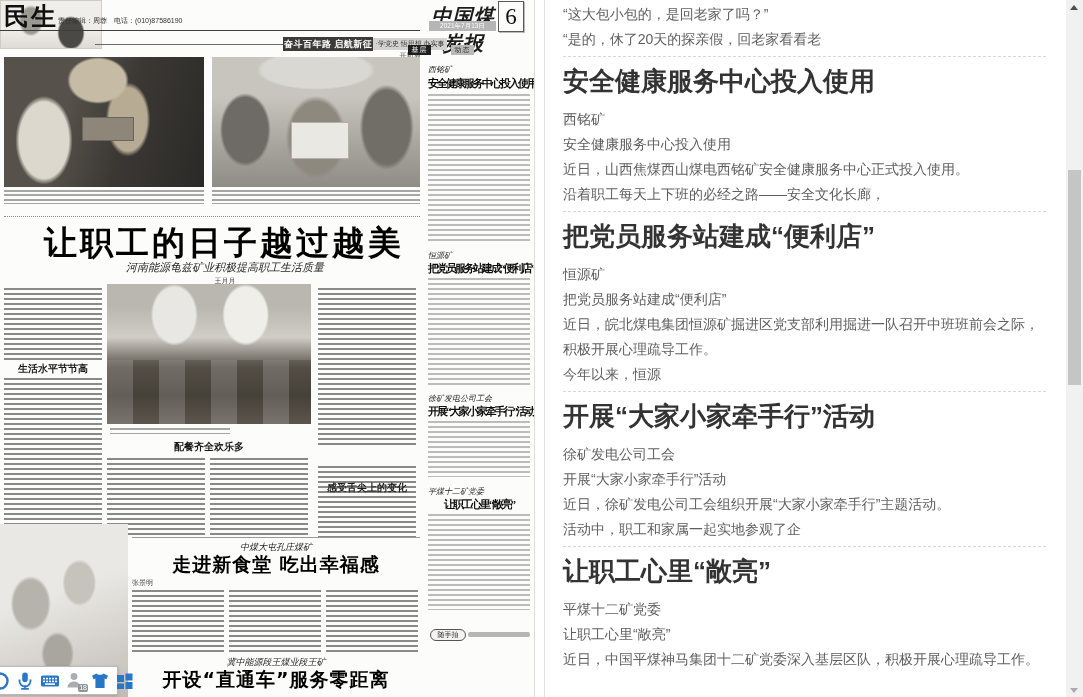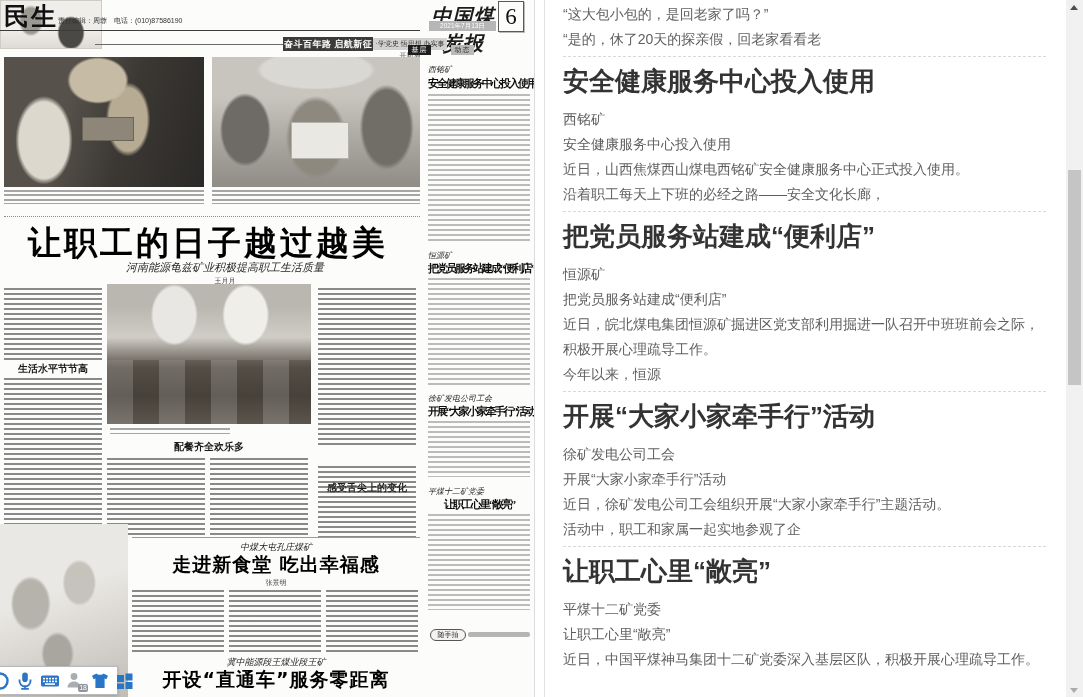--- a/index.html
+++ b/index.html
@@ -66,32 +66,32 @@
            linear-gradient(180deg, #f0eeea 0 60%, #dedbd6 100%); }
 
   
   .ft { position:absolute;
         background-image:repeating-linear-gradient(180deg, rgba(55,55,55,.58) 0 2px, transparent 2px 5px); }
   .ft.light { background-image:repeating-linear-gradient(180deg, rgba(90,90,90,.4) 0 2px, transparent 2px 5px); }
   .cap { position:absolute;
          background-image:repeating-linear-gradient(180deg, rgba(80,80,80,.5) 0 2px, transparent 2px 4.5px); }
 
   .dotted { left:4px; top:216px; width:416px; border-top:1px dotted #8a8a8a; }
-  .lead-headline { left:28px; top:221px; width:392px; font-size:33px; font-weight:bold;
+  .lead-headline { left:28px; top:221px; width:392px; text-align:center; font-size:33px; font-weight:bold;
                    color:#000; letter-spacing:3px; font-family:"DejaVu Sans",sans-serif; }
   .lead-subtitle { left:60px; top:260px; width:330px; text-align:center; font-size:11px; font-style:italic; color:#1f1f1f; }
   .lead-author   { left:60px; top:276px; width:330px; text-align:center; font-size:7px; color:#444; }
 
   .subhead { position:absolute; text-align:center; font-size:10px; font-weight:bold; color:#1a1a1a; }
   .midrule { left:132px; top:537px; width:288px; height:1px; background:#9a9a9a; }
 
   .kicker { position:absolute; text-align:center; font-size:9px; font-style:italic; color:#222; }
   .btitle { position:absolute; text-align:center; font-size:19px; font-weight:bold; color:#000;
             letter-spacing:1px; font-family:"DejaVu Sans",sans-serif; }
-  .bauthor{ position:absolute; text-align:center; font-size:7px; color:#444; }
+  .bauthor{ position:absolute; text-align:left; font-size:7px; color:#444; }
 
   .sb-kicker { position:absolute; left:428px; width:102px; font-size:8px; font-style:italic; color:#222; }
   .sb-title  { position:absolute; left:428px; width:102px; text-align:center; font-size:11px; font-weight:bold;
                color:#0d0d0d; white-space:nowrap; letter-spacing:-2px; }
   .badge-dark { left:408px; top:45px; width:23px; height:10px; background:#1e1e1e; color:#fff;
                 font-size:7px; line-height:10px; text-align:center; letter-spacing:1px; }
   .badge-gray { left:451px; top:45px; width:23px; height:10px; background:#b9b9b9; color:#333;
                 font-size:7px; line-height:10px; text-align:center; letter-spacing:1px; }
   .snap-pill { left:430px; top:629px; width:36px; height:12px; border:1px solid #555; border-radius:6px;
                font-size:7px; line-height:10px; text-align:center; color:#222; background:#f4f3f1; }

